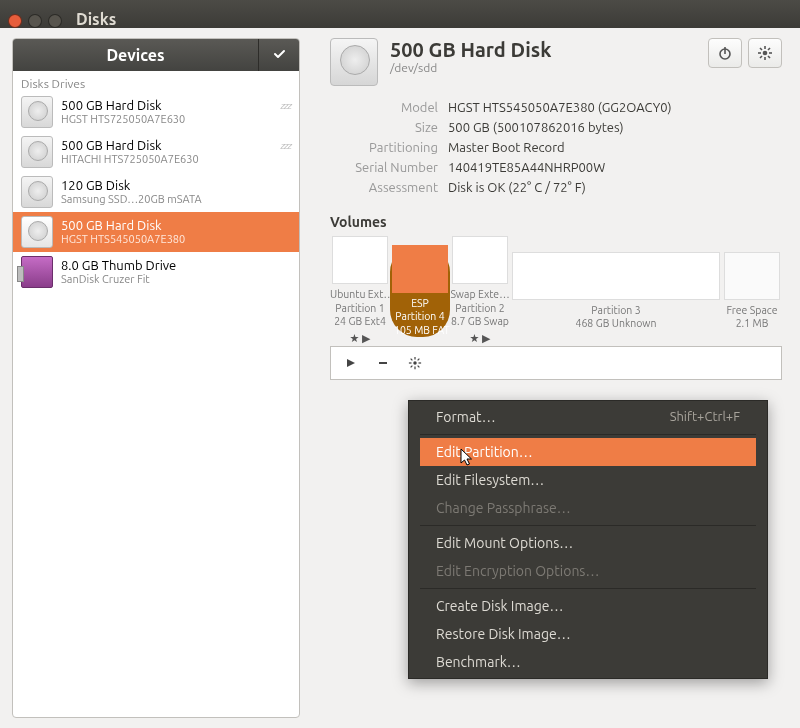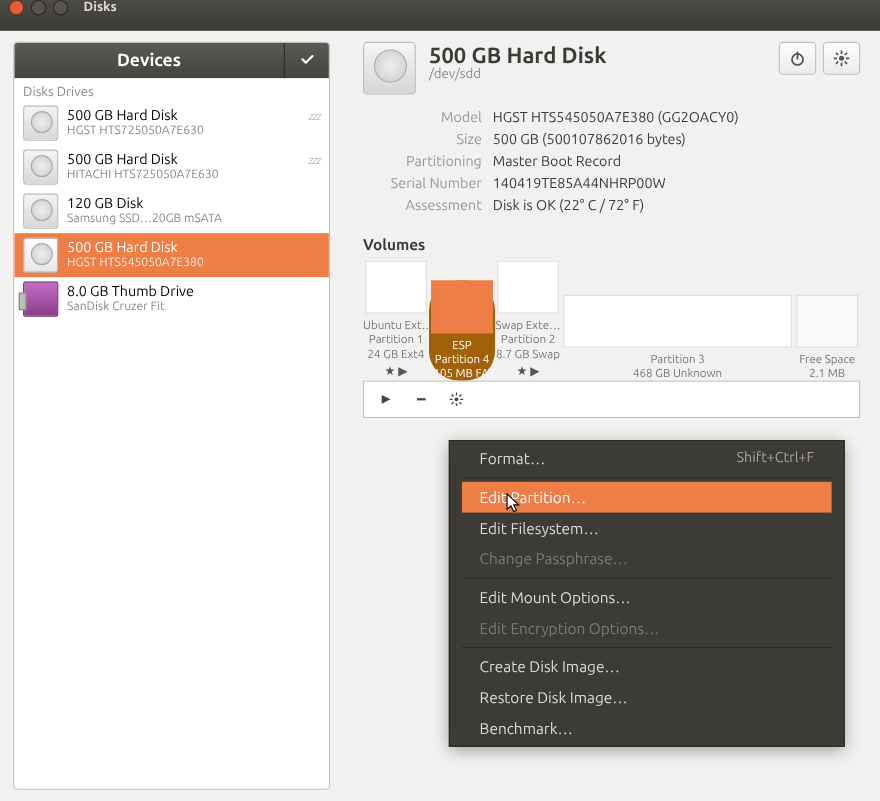--- a/index.html
+++ b/index.html
@@ -1,18 +1,18 @@
 <!DOCTYPE html>
 <html><head>
 <meta charset="utf-8">
 <style>
   * { box-sizing: border-box; margin: 0; padding: 0; font-family: "Ubuntu", "Cantarell", "Helvetica Neue", Arial, sans-serif; }
   html, body { width: 800px; height: 728px; overflow: hidden; background: #f2f1f0; }
   
-  .titlebar { height: 28px; background: linear-gradient(to bottom, #4c4b46, #3c3b37); display: flex; align-items: flex-start; padding: 0 8px; color: #dfdbd2; font-weight: bold; font-size: 12px; }
+  .titlebar { height: 28px; background: linear-gradient(to bottom, #4c4b46, #3c3b37); display: flex; align-items: flex-end; padding: 0 8px; color: #dfdbd2; font-weight: bold; font-size: 16px; }
   .wbtn { width: 14px; height: 14px; border-radius: 50%; margin-right: 6px; border: 1px solid rgba(0,0,0,.5); cursor: pointer; }
   .wbtn.close { background: #e75d3b; }
   .wbtn.min, .wbtn.max { background: #57544d; }
   .titlebar .title { margin-left: 8px; }
   
   .app { display: flex; height: calc(728px - 28px); }
   .sidebar { width: 300px; padding: 10px 0 10px 12px; display: flex; flex-direction: column; }
   .sidebar-frame { flex: 1; background: #fff; border: 1px solid #c2c0bc; border-radius: 4px; overflow: hidden; }
   .sidebar-header { display: flex; align-items: stretch; height: 32px; background: linear-gradient(to bottom, #5a5955, #434340); color: #fff; font-weight: bold; }
   .sidebar-header .label-wrap { flex: 1; display: flex; align-items: center; justify-content: center; border-right: 1px solid #2d2c29; }
@@ -36,21 +36,21 @@
   .big-disk-icon { width:48px; height:48px; margin-right:12px; background: linear-gradient(#f5f5f5,#d6d6d6); border:1px solid #bbb; border-radius:4px; position:relative; }
   .big-disk-icon::after { content:""; position:absolute; width:28px; height:28px; border:1px solid #aaa; border-radius:50%; top:6px; left:9px; background: radial-gradient(#eee,#ccc); }
   .main-title { font-size:20px; font-weight:bold; }
   .main-sub { font-size:12px; color:#888; }
   .hdr-actions { margin-left:auto; display:flex; gap:6px; }
   .hdr-btn { width:34px; height:30px; border:1px solid #c2c0bc; border-radius:4px; background:linear-gradient(#fdfdfd,#ebebe9); display:flex; align-items:center; justify-content:center; cursor:pointer; color:#555; }
   .props { margin-top:14px; display:grid; grid-template-columns: 108px 1fr; row-gap:6px; column-gap:10px; font-size:13px; }
   .props .k { text-align:right; color:#999; }
   .section-title { font-weight:bold; margin-top:20px; margin-bottom:6px; }
   
-  .volumes-strip { display:flex; align-items:flex-end; height:110px; position:relative; }
+  .volumes-strip { display:flex; align-items:center; height:110px; position:relative; }
   .volblock { text-align:center; font-size:10.5px; color:#777; line-height:1.25; padding-top:52px; position:relative; white-space:nowrap; }
   .volblock .bar { position:absolute; top:0; left:2px; right:2px; height:48px; background:#fff; border:1px solid #ddd; }
   .volblock.selected .bar { background:#ef7d46; border-color:#ef7d46; }
   .volblock.selected { color:#fff; background:#a16207; padding-left:4px; padding-right:4px;border-radius:27px; }
   .volblock.selected .vlabel { color:#fff; }
   .volblock.free .bar { background:#fafafa; }
   .star-row { font-size:11px; color:#555; margin-top:4px; }
   .vol-toolbar { height:34px; border:1px solid #c2c0bc; background:#fff; display:flex; align-items:center; padding:0 6px; gap:4px; }
   .tbtn { width:28px; height:26px; border-radius:3px; display:flex; align-items:center; justify-content:center; cursor:pointer; color:#444; }
   

